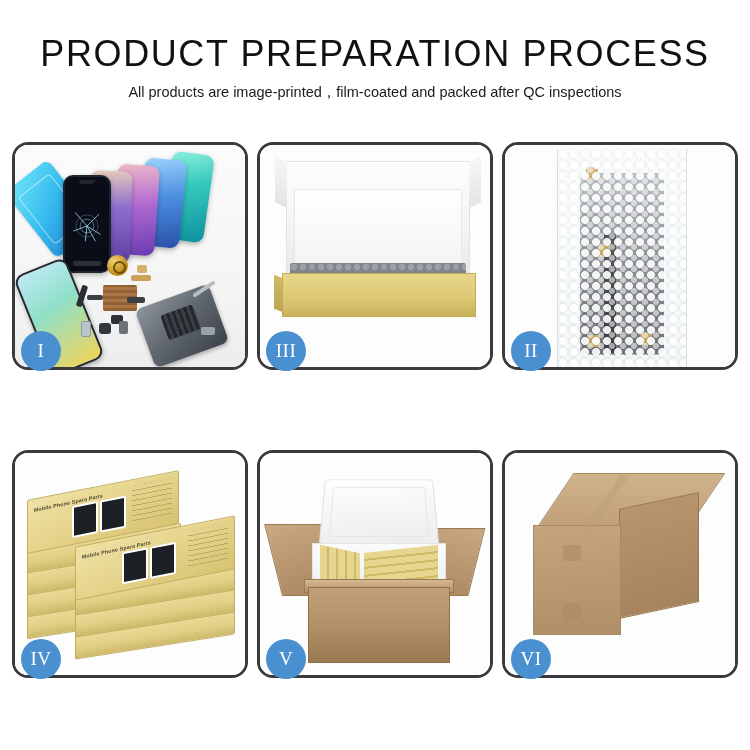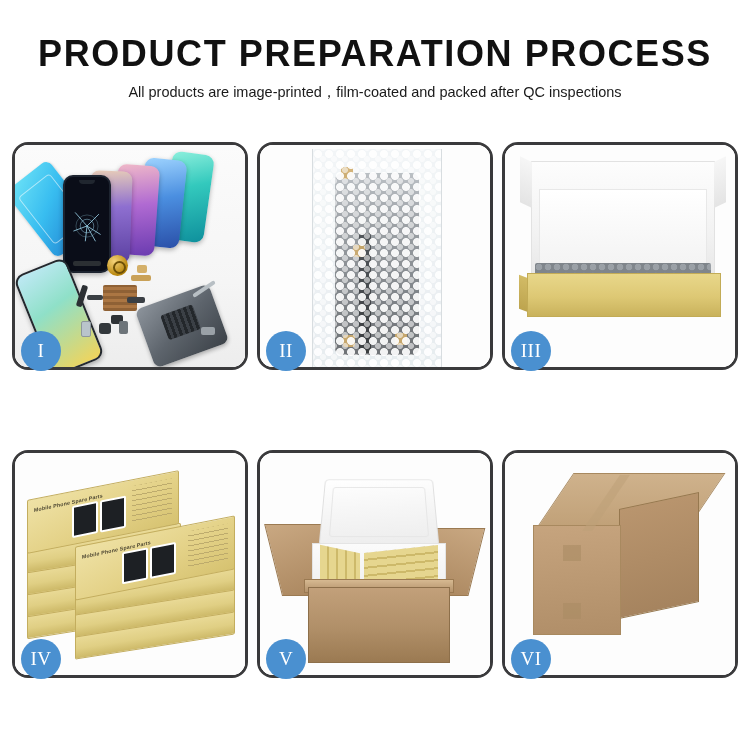--- a/index.html
+++ b/index.html
@@ -7,21 +7,21 @@
     width:750px;height:750px;background:#ffffff;
     font-family:"Liberation Sans",sans-serif;
     overflow:hidden;position:relative;
   }
   .page{width:750px;height:750px;position:relative;}
 
   
   .header{padding-top:34px;text-align:center;}
   .title{
     font-size:36px;letter-spacing:1.6px;color:#111;
-    font-weight:700;line-height:1.1;white-space:nowrap;
+    font-weight:400;line-height:1.1;white-space:nowrap;
   }
   .subtitle{
     margin-top:9px;font-size:14.5px;color:#1a1a1a;
     font-weight:400;white-space:nowrap;text-align:center;
   }
 
   
   .grid{
     position:absolute;left:12px;top:142px;
     width:726px;
@@ -281,50 +281,50 @@
         <div class="sm" style="left:104px;top:176px;width:9px;height:13px;background:#6d7479;"></div>
         <div class="sm" style="left:112px;top:152px;width:18px;height:6px;background:#3a3f44;"></div>
         <div class="sm" style="left:186px;top:182px;width:14px;height:8px;background:#9aa1a7;"></div>
         <div class="sm" style="left:176px;top:142px;width:26px;height:4px;background:#b8bfc4;transform:rotate(-34deg);"></div>
       </div>
       <div class="badge">I</div>
     </div>
 
     <div class="panel">
       <div class="clip">
+        <div class="p3-bg"></div>
+        <div class="lid"></div>
+        <div class="foamsheet"></div>
+        <div class="greybub"></div>
+        <div class="trayside"></div>
+        <div class="trayside2"></div>
+        <div class="tray"></div>
+      </div>
+      <div class="badge">III</div>
+    </div>
+
+    <div class="panel">
+      <div class="clip">
         <div class="p2-bg"></div>
         <div class="bag">
           <div class="screen-in"></div>
           <div class="flexcab"></div>
           <div class="tab-y" style="left:28px;top:18px;"></div>
           <div class="tab-y" style="left:40px;top:96px;"></div>
           <div class="tab-y" style="left:30px;top:186px;"></div>
           <div class="tab-y" style="left:82px;top:184px;"></div>
           <div class="bubbles"></div>
           <div class="bubbles2"></div>
         </div>
       </div>
       <div class="badge">II</div>
     </div>
 
     <div class="panel">
       <div class="clip">
-        <div class="p3-bg"></div>
-        <div class="lid"></div>
-        <div class="foamsheet"></div>
-        <div class="greybub"></div>
-        <div class="trayside"></div>
-        <div class="trayside2"></div>
-        <div class="tray"></div>
-      </div>
-      <div class="badge">III</div>
-    </div>
-
-    <div class="panel">
-      <div class="clip">
         <div class="p4-bg"></div>
         <div class="stack">
           <div class="sbox" style="left:4px;top:130px;">
               <span class="side"></span>
             </div>
           <div class="sbox" style="left:4px;top:108px;">
               <span class="side"></span>
             </div>
           <div class="sbox" style="left:4px;top:86px;">
               <span class="side"></span>

